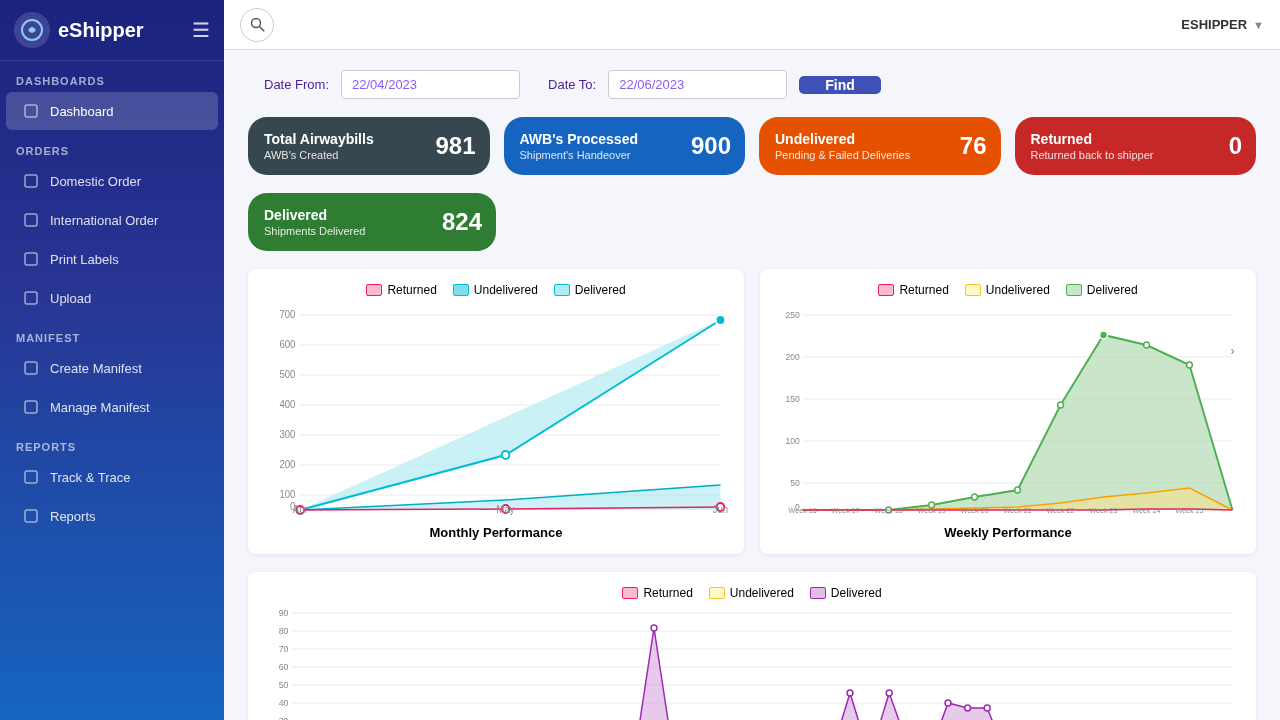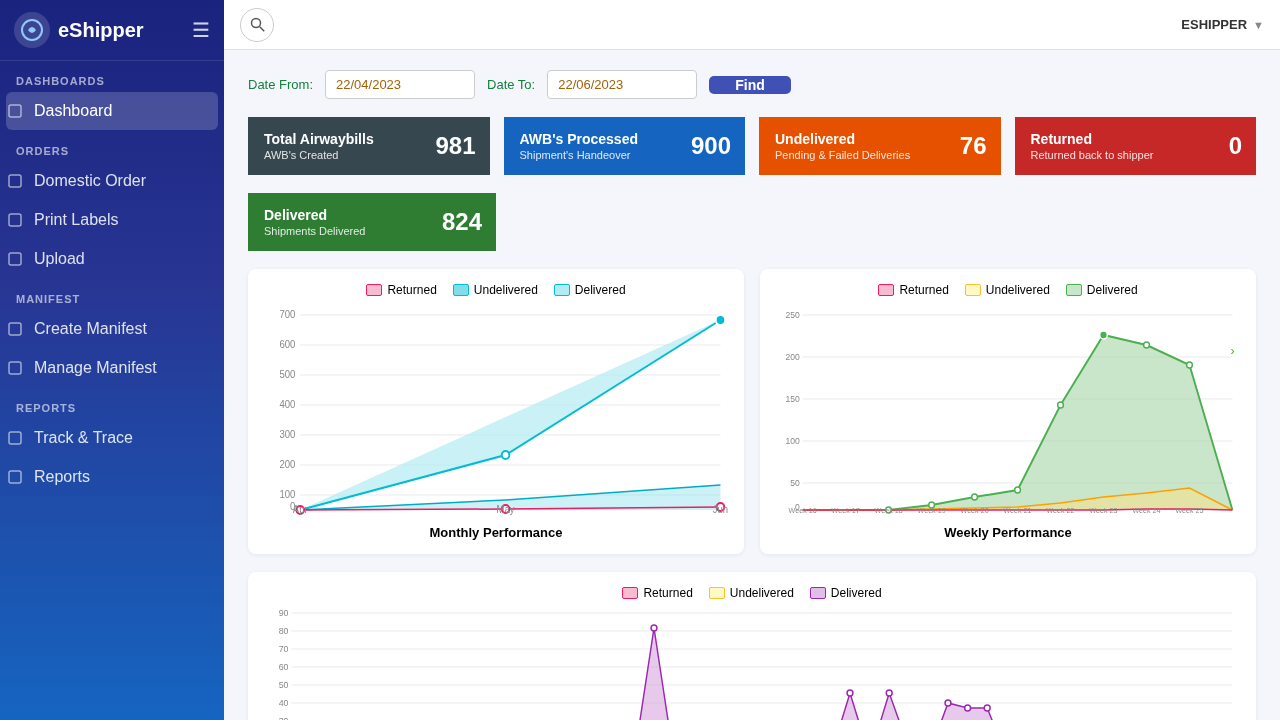--- a/index.html
+++ b/index.html
@@ -38,24 +38,24 @@
       font-weight: 700;
       letter-spacing: 1px;
       color: rgba(255,255,255,0.6);
       padding: 14px 16px 4px;
       text-transform: uppercase;
     }
 
     .sidebar-item {
       display: flex;
       align-items: center;
-      padding: 10px 0;
+      padding: 10px 16px;
       gap: 10px;
       cursor: pointer;
-      font-size: 16px;
+      font-size: 13px;
       color: rgba(255,255,255,0.85);
       border-radius: 6px;
       margin: 1px 6px;
       transition: background 0.15s;
     }
     .sidebar-item.active { background: rgba(255,255,255,0.18); color: #fff; }
     .sidebar-item-icon {
       width: 18px; height: 18px;
       opacity: 0.8;
       display: flex; align-items: center; justify-content: center;
@@ -110,28 +110,28 @@
     }
 
     
     .filter-row {
       display: flex;
       align-items: center;
       gap: 12px;
       margin-bottom: 18px;
       flex-wrap: wrap;
     }
-    .filter-label { font-size: 13px; color: #15803d; }
+    .filter-label { font-size: 13px; color: #4c1d95; margin-left: 16px; }
     .date-input {
       border: 1px solid #ccc;
       border-radius: 4px;
       padding: 6px 10px;
       font-size: 13px;
-      width: 150px;
-      color: #a16207;
+      width: 179px;
+      color: #8b5cf6;
     }
     .find-btn {
       background: #3f51b5;
       color: #fff;
       border: none;
       border-radius: 5px;
       padding: 1px 26px;
       font-size: 14px;
       font-weight: 600;
       cursor: pointer;
@@ -140,21 +140,21 @@
     
     .stat-cards {
       display: flex;
       gap: 14px;
       margin-bottom: 18px;
       flex-wrap: wrap;
     }
     .stat-card {
       flex: 1;
       min-width: 160px;
-      border-radius: 0;
+      border-radius: 19px;
       padding: 14px 16px;
       color: #fff;
       display: flex;
       flex-direction: column;
       gap: 2px;
       position: relative;
     }
     .stat-card .card-title { font-size: 14px; font-weight: 700; }
     .stat-card .card-sub { font-size: 11px; opacity: 0.85; }
     .stat-card .card-value {
@@ -235,20 +235,28 @@
         <span>Dashboard</span>
       </div>
       <div class="sidebar-section-label">ORDERS</div>
       <div class="sidebar-item">
         <div class="sidebar-item-icon">
           <svg width="14" height="14" viewBox="0 0 14 14">
             <rect x="1" y="1" width="12" height="12" rx="2" fill="none" stroke="rgba(255,255,255,0.7)" stroke-width="1.5"></rect>
           </svg>
         </div>
         <span>Domestic Order</span>
+      </div>
+      <div class="sidebar-item">
+        <div class="sidebar-item-icon">
+          <svg width="14" height="14" viewBox="0 0 14 14">
+            <rect x="1" y="1" width="12" height="12" rx="2" fill="none" stroke="rgba(255,255,255,0.7)" stroke-width="1.5"></rect>
+          </svg>
+        </div>
+        <span>International Order</span>
       </div>
       <div class="sidebar-item">
         <div class="sidebar-item-icon">
           <svg width="14" height="14" viewBox="0 0 14 14">
             <rect x="1" y="1" width="12" height="12" rx="2" fill="none" stroke="rgba(255,255,255,0.7)" stroke-width="1.5"></rect>
           </svg>
         </div>
         <span>Print Labels</span>
       </div>
       <div class="sidebar-item">

